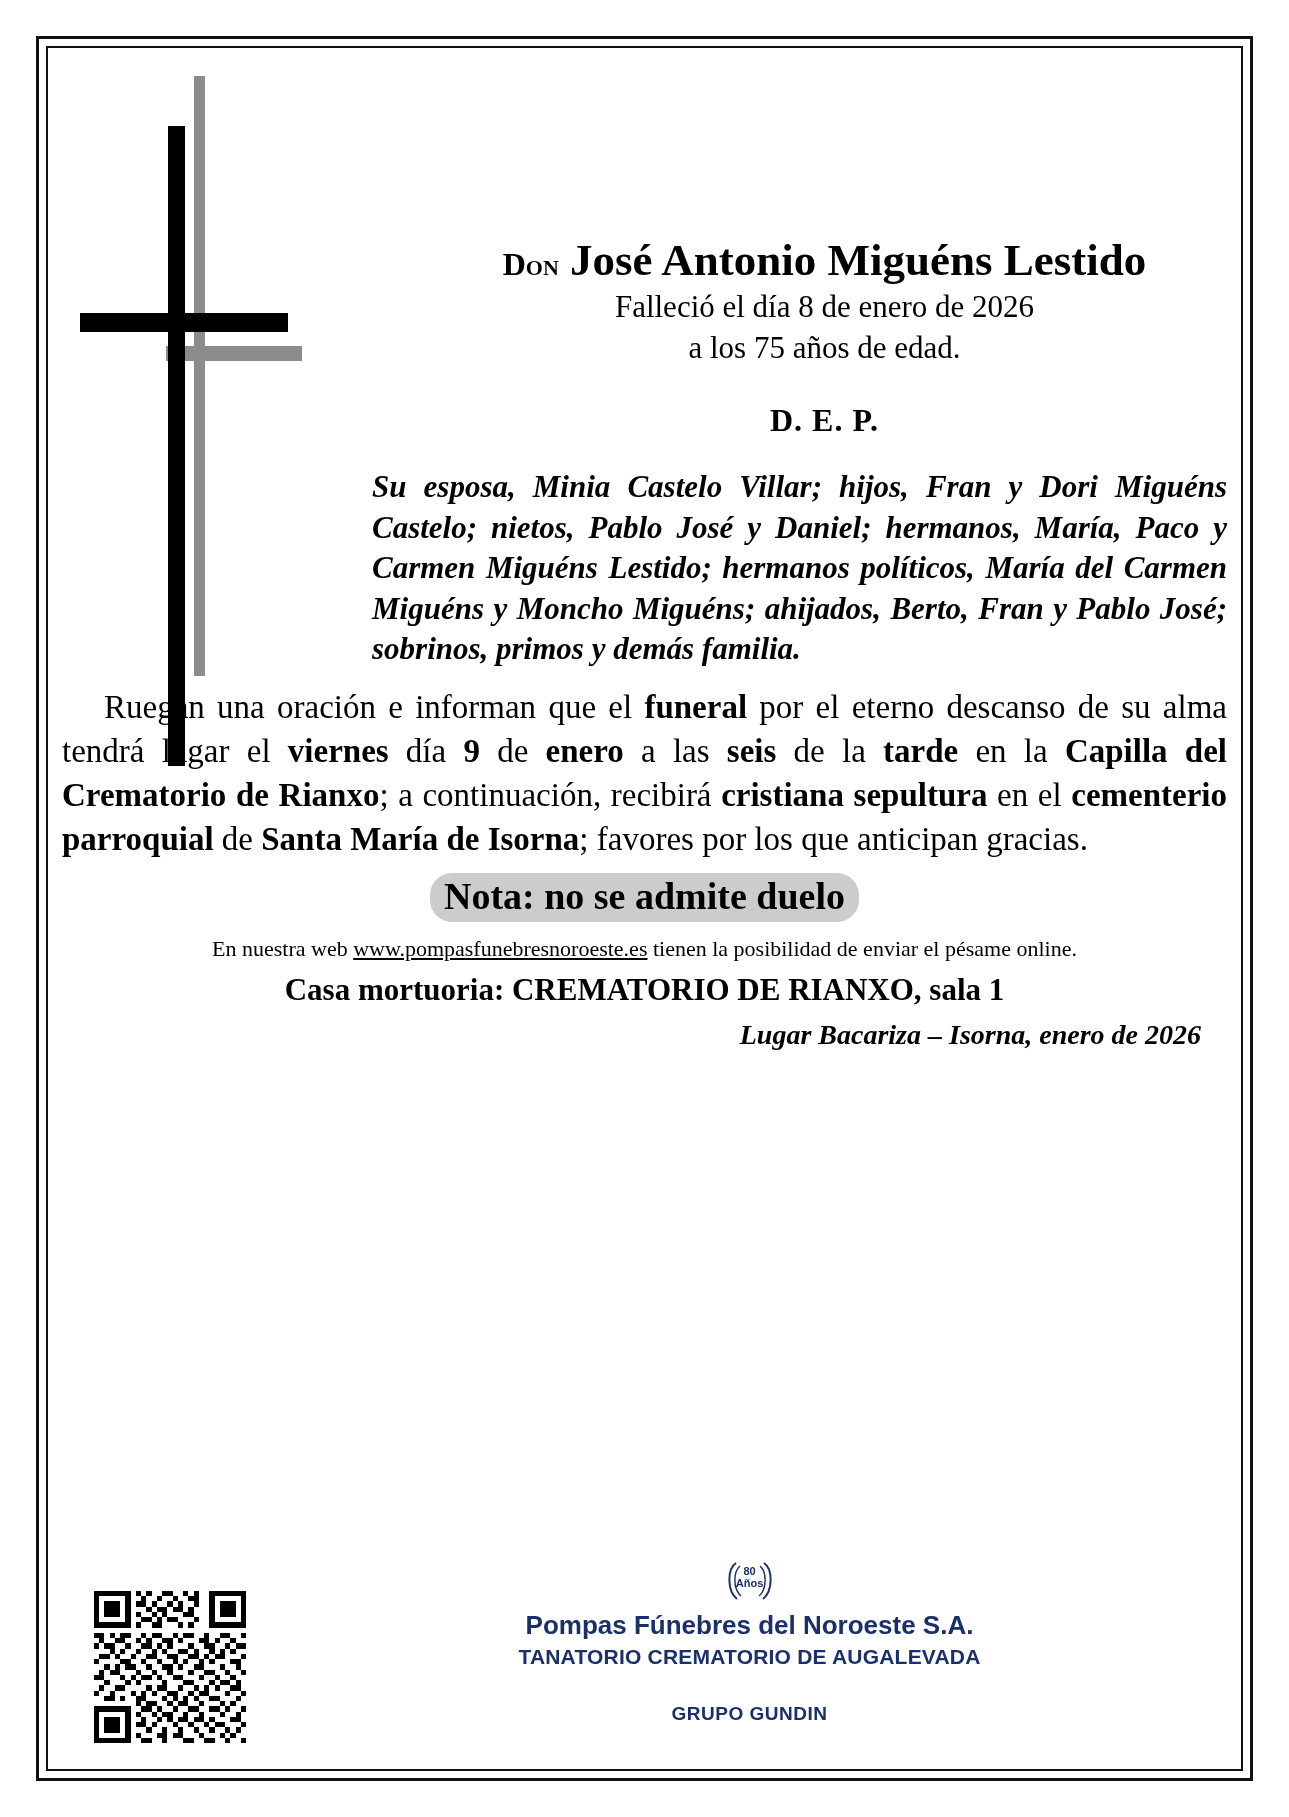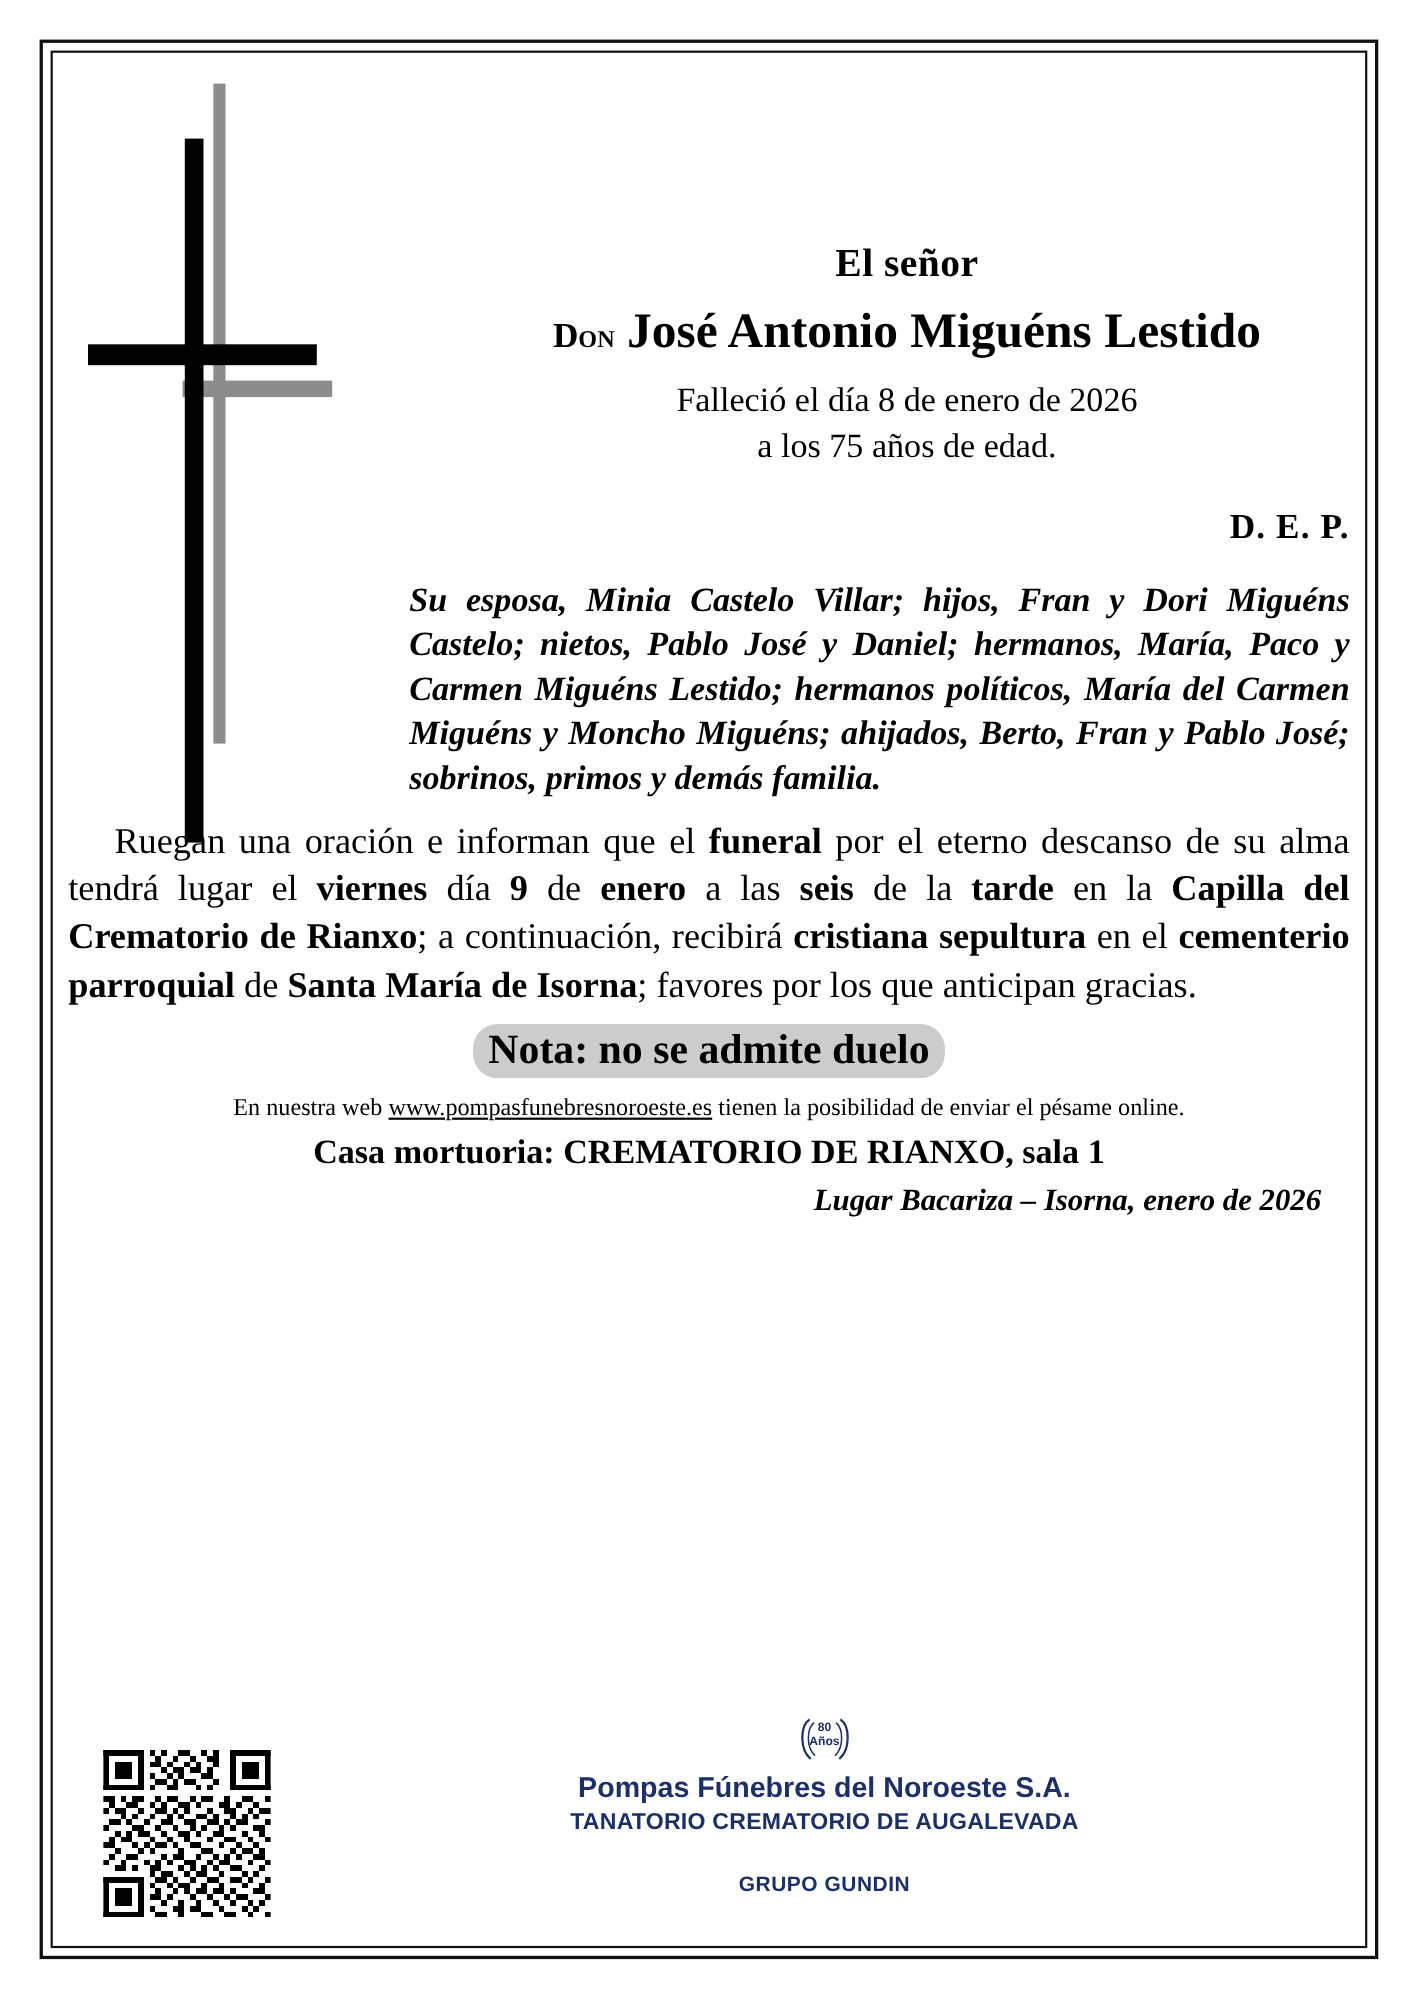--- a/index.html
+++ b/index.html
@@ -112,29 +112,27 @@
     line-height: 1.1;
     white-space: nowrap;
   }
   .name-line .don {
     font-size: 32px;
     font-variant: small-caps;
     font-weight: bold;
   }
   .died-line {
     font-size: 31px;
-    margin-top: 18px;
     line-height: 1.33;
   }
   .dep {
     font-size: 32px;
     font-weight: bold;
     margin-top: 34px;
     letter-spacing: 1px;
-    text-align: right;
   }
 
   
   .family {
     margin-left: 310px;
     margin-top: 28px;
     font-size: 31px;
     font-weight: bold;
     font-style: italic;
     text-align: justify;
@@ -280,21 +278,20 @@
   <div class="content">
 
     <div class="cross-wrap">
       <div class="cross-grey-v"></div>
       <div class="cross-grey-h"></div>
       <div class="cross-black-v"></div>
       <div class="cross-black-h"></div>
     </div>
 
     <div class="header-block">
-      <div class="el-senor">El señor</div>
       <div class="name-line">
         <span class="don">Don</span><span>&nbsp;</span><span>José Antonio Miguéns Lestido</span>
       </div>
       <div class="died-line">
         <div>Falleció el día 8 de enero de 2026</div>
         <div>a los 75 años de edad.</div>
       </div>
       <div class="dep">D. E. P.</div>
     </div>
 

